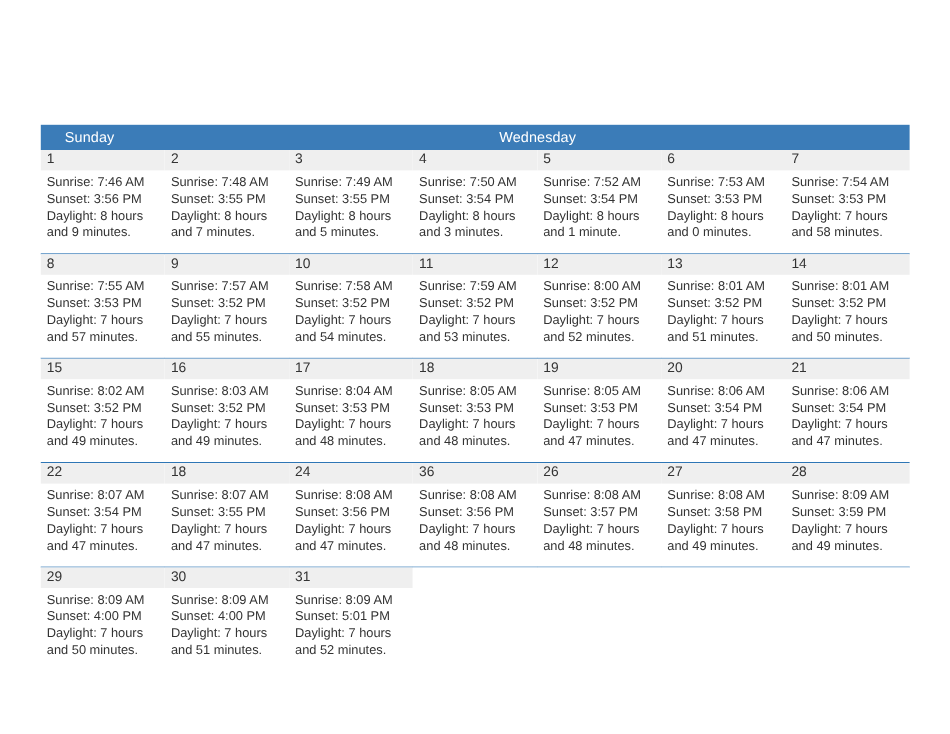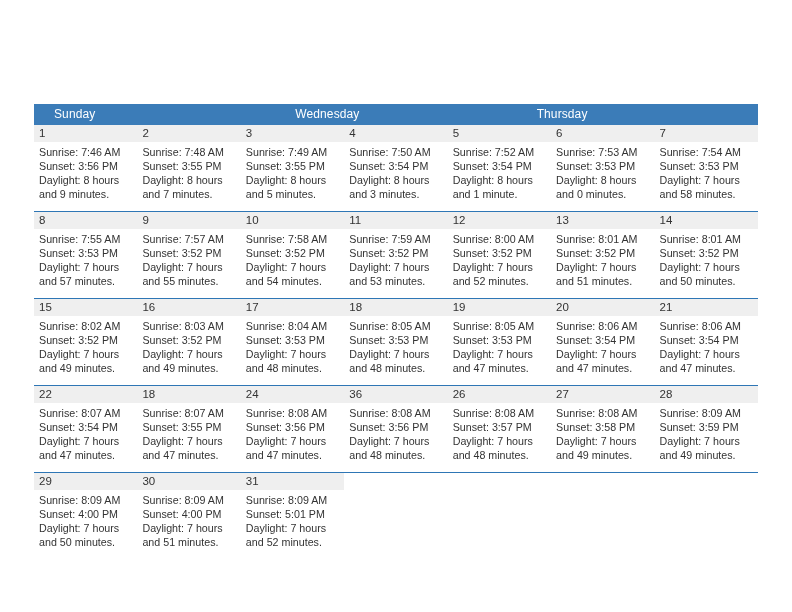--- a/index.html
+++ b/index.html
@@ -151,21 +151,20 @@
 </head>
 <body>
 
 <div class="page">
 
 
   <div class="calendar">
     <div class="weekdays">
       <div class="weekday">Sunday</div>
       <div class="weekday">Wednesday</div>
-      <div class="weekday">Thursday</div>
     </div>
     <div id="weeks-container">
         <div class="week">
           <div class="day">
             <div class="day-num">1</div>
             <div class="day-lines">
               <div class="day-line">Sunrise: 7:46 AM</div>
               <div class="day-line">Sunset: 3:56 PM</div>
               <div class="day-line">Daylight: 8 hours</div>
               <div class="day-line">and 9 minutes.</div>

